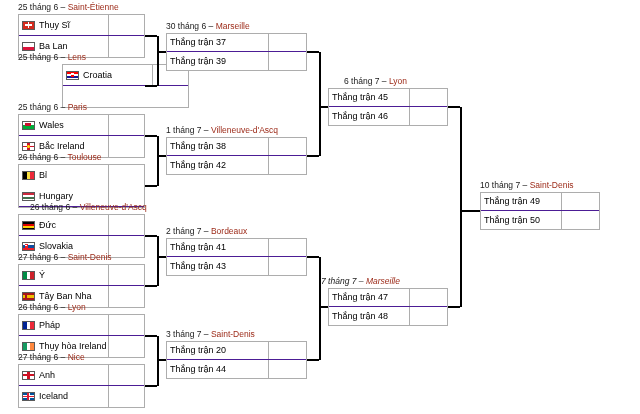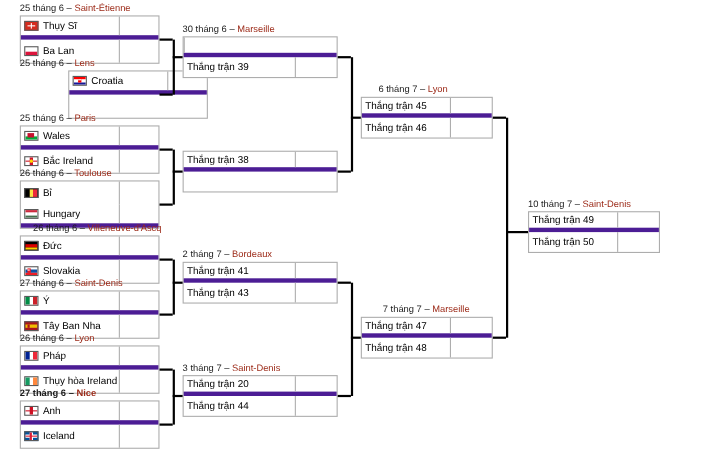--- a/index.html
+++ b/index.html
@@ -9,21 +9,21 @@
     font-family:"Liberation Sans","DejaVu Sans",sans-serif;
     font-size:9px;color:#000;
   }
   #bracket{position:absolute;left:0;top:0;width:640px;height:324px;}
 
   .hdr{position:absolute;font-size:8.5px;line-height:11px;white-space:nowrap;color:#1a1a1a;}
   .hdr .venue{color:#9c2a18;}
 
   .match{position:absolute;border:1px solid #adadad;box-sizing:border-box;background:#fff;}
   .row{position:relative;height:50%;box-sizing:border-box;display:flex;align-items:center;}
-  .row.top{border-bottom:4px solid #4c1d95;}
+  .row.top{border-bottom:1px solid #4c1d95;}
   .name{flex:1;display:flex;align-items:center;padding-left:3px;overflow:hidden;white-space:nowrap;}
   .score{width:38px;border-left:1px solid #adadad;height:100%;box-sizing:border-box;}
   .match.r16 .score{width:36px;}
   .label{font-size:9px;line-height:11px;letter-spacing:0px;}
 
   .flag{width:13px;height:9px;margin-right:4px;flex:0 0 auto;
         border:0.5px solid #5a5a5a;box-sizing:border-box;position:relative;overflow:hidden;background:#fff;}
   .flag i{position:absolute;display:block;}
 
   .conn{position:absolute;background:#000;}
@@ -182,21 +182,21 @@
         <div class="name">
           <span class="flag" style="background: rgb(255, 255, 255);">
             <i style="left: 0px; top: 0px; width: 33%; height: 100%; background: rgb(22, 155, 98);"></i>
             <i style="left: 67%; top: 0px; width: 33%; height: 100%; background: rgb(255, 136, 62);"></i>
           </span>
           <span class="label">Thụy hòa Ireland</span>
         </div>
         <div class="score"></div>
       </div>
     </div>
-    <div class="hdr" style="left: 18px; top: 352px; font-weight: bold;"><span>27 tháng 6 – </span><span class="venue">Nice</span></div>
+    <div class="hdr" style="left: 18px; top: 352px;"><span>27 tháng 6 – </span><span class="venue">Nice</span></div>
     <div class="match r16" style="left: 18px; top: 364px; width: 127px; height: 44px;">
       <div class="row top">
         <div class="name">
           <span class="flag" style="background: rgb(255, 255, 255);">
             <i style="left: 40%; top: 0px; width: 20%; height: 100%; background: rgb(206, 17, 36);"></i>
             <i style="left: 0px; top: 38%; width: 100%; height: 24%; background: rgb(206, 17, 36);"></i>
           </span>
           <span class="label">Anh</span>
         </div>
         <div class="score"></div>
@@ -210,33 +210,43 @@
             <i style="left: 0px; top: 42%; width: 100%; height: 16%; background: rgb(220, 30, 53);"></i>
           </span>
           <span class="label">Iceland</span>
         </div>
         <div class="score"></div>
       </div>
     </div>
     <div class="hdr" style="left: 166px; top: 21px;"><span>30 tháng 6 – </span><span class="venue">Marseille</span></div>
     <div class="match qf" style="left: 166px; top: 33px; width: 141px; height: 38px;">
       <div class="row top">
+        <div class="name">
+          <span class="label">Thắng trận 37</span>
+        </div>
         <div class="score"></div>
       </div>
       <div class="row">
         <div class="name">
           <span class="label">Thắng trận 39</span>
         </div>
         <div class="score"></div>
       </div>
     </div>
+    <div class="hdr" style="left: 166px; top: 125px;"><span>1 tháng 7 – </span><span class="venue">Villeneuve-d'Ascq</span></div>
     <div class="match qf" style="left: 166px; top: 137px; width: 141px; height: 38px;">
       <div class="row top">
         <div class="name">
           <span class="label">Thắng trận 38</span>
+        </div>
+        <div class="score"></div>
+      </div>
+      <div class="row">
+        <div class="name">
+          <span class="label">Thắng trận 42</span>
         </div>
         <div class="score"></div>
       </div>
     </div>
     <div class="hdr" style="left: 166px; top: 226px;"><span>2 tháng 7 – </span><span class="venue">Bordeaux</span></div>
     <div class="match qf" style="left: 166px; top: 238px; width: 141px; height: 38px;">
       <div class="row top">
         <div class="name">
           <span class="label">Thắng trận 41</span>
         </div>
@@ -272,21 +282,21 @@
         </div>
         <div class="score"></div>
       </div>
       <div class="row">
         <div class="name">
           <span class="label">Thắng trận 46</span>
         </div>
         <div class="score"></div>
       </div>
     </div>
-    <div class="hdr" style="left: 348px; top: 276px;"><span>7 tháng 7 – </span><span class="venue">Marseille</span></div>
+    <div class="hdr" style="left: 321px; top: 276px; font-style: italic;"><span>7 tháng 7 – </span><span class="venue">Marseille</span></div>
     <div class="match sf" style="left: 328px; top: 288px; width: 120px; height: 38px;">
       <div class="row top">
         <div class="name">
           <span class="label">Thắng trận 47</span>
         </div>
         <div class="score"></div>
       </div>
       <div class="row">
         <div class="name">
           <span class="label">Thắng trận 48</span>

